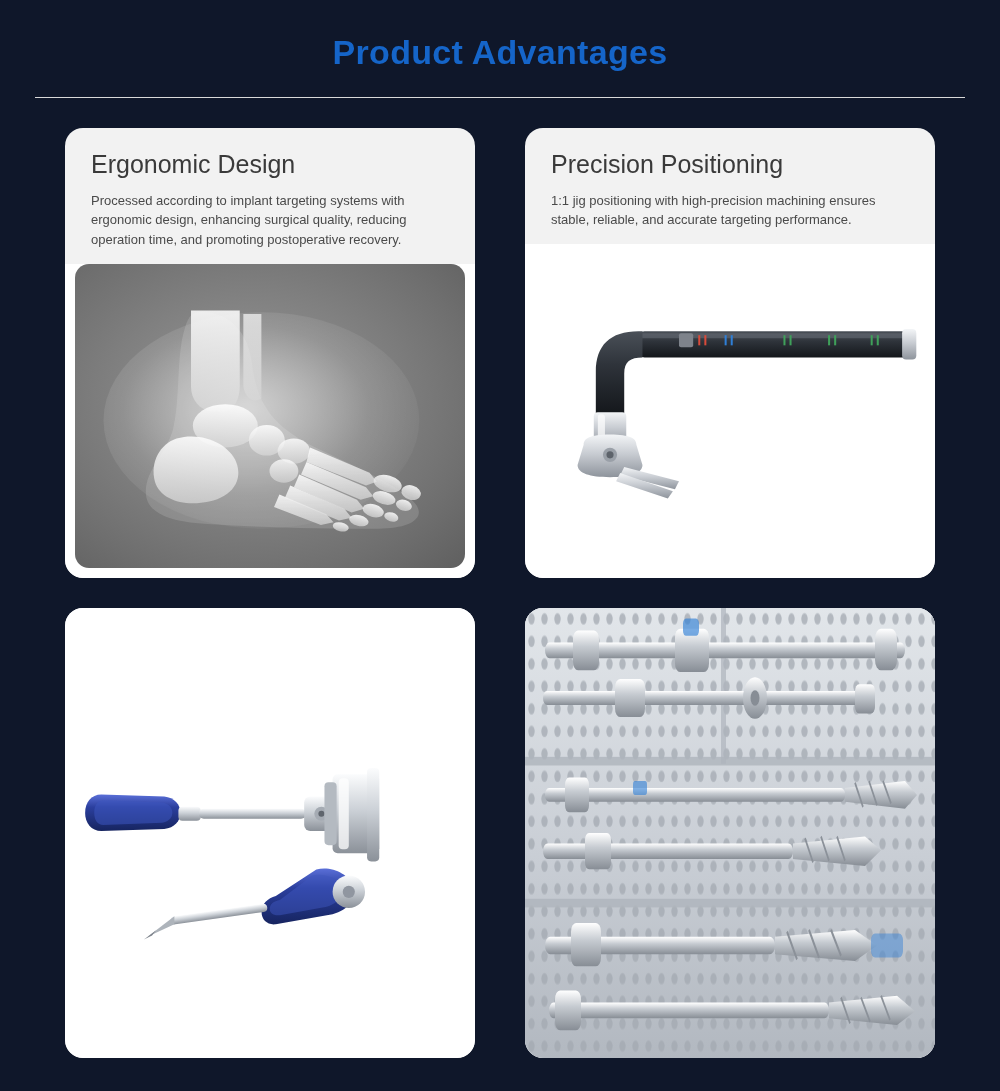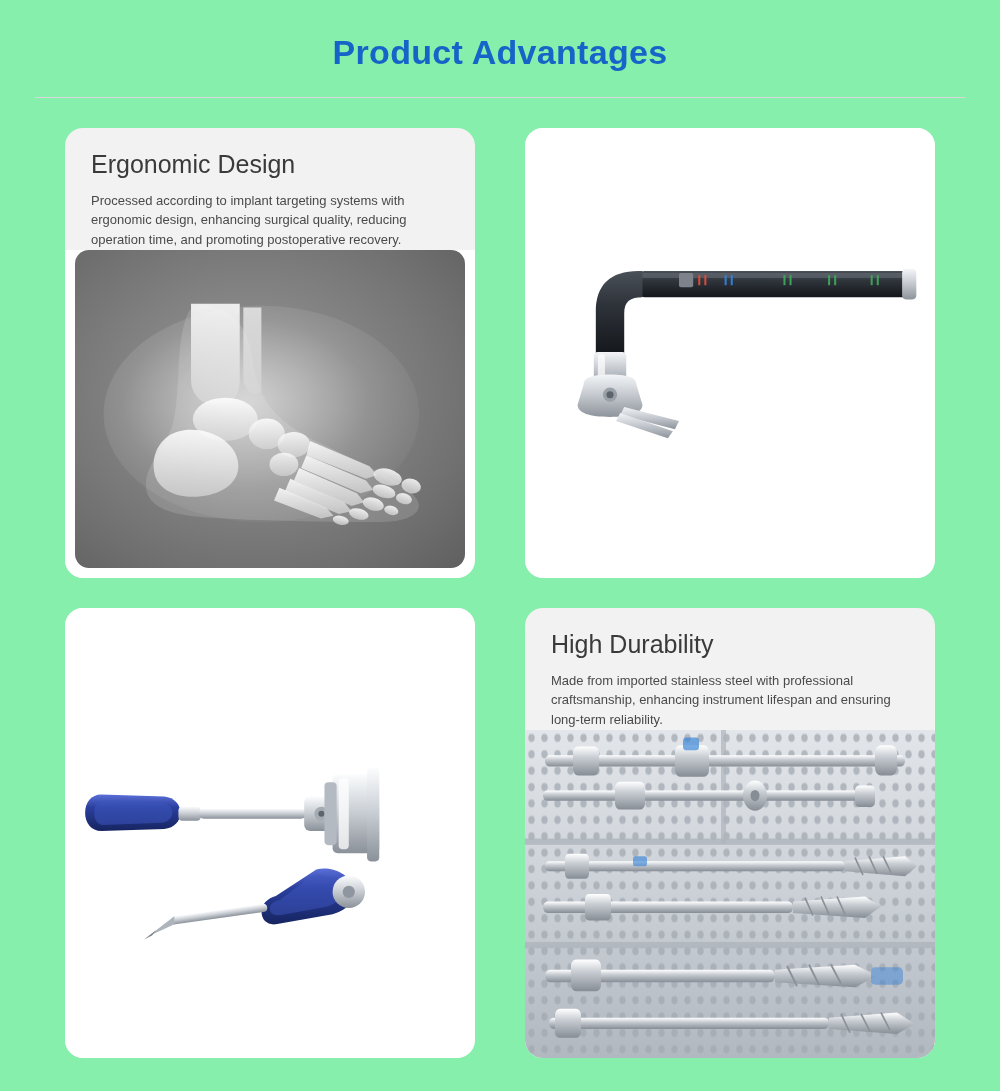--- a/index.html
+++ b/index.html
@@ -7,21 +7,21 @@
     width: 1000px;
     height: 1091px;
     background: #ffffff;
     font-family: "Liberation Sans", sans-serif;
     overflow: hidden;
   }
   .page {
     width: 1000px;
     height: 1091px;
     position: relative;
-    background: #86efac;
+    background: #0f172a;
     padding: 0;
   }
 
   
   .header {
     width: 100%;
     padding-top: 32px;
     text-align: center;
   }
   .page-title {
@@ -50,21 +50,21 @@
   }
   .card {
     background: #f2f2f2;
     border-radius: 18px;
     overflow: hidden;
     position: relative;
     display: flex;
     flex-direction: column;
   }
   .card-text {
-    padding: 22px 26px 0 26px;
+    padding: 22px 26px 14px 26px;
   }
   .card-title {
     font-size: 25px;
     color: #3a3a3a;
     font-weight: normal;
     margin-bottom: 12px;
     line-height: 1.15;
   }
   .card-desc {
     font-size: 13px;
@@ -166,20 +166,24 @@
                 <ellipse cx="298" cy="241" rx="11" ry="6" transform="rotate(14 298 241)"></ellipse>
                 <ellipse cx="278" cy="248" rx="9" ry="5" transform="rotate(12 278 248)"></ellipse>
               </g>
             </svg>
           </div>
         </div>
       </div>
     </div>
 
     <div class="card">
+      <div class="card-text">
+        <div class="card-title">Precision Positioning</div>
+        <div class="card-desc">1:1 jig positioning with high-precision machining ensures stable, reliable, and accurate targeting performance.</div>
+      </div>
       <div class="card-media media-jig">
         <svg class="jig-svg" viewBox="0 0 380 220" preserveAspectRatio="xMidYMid meet">
           <defs>
             <linearGradient id="steel" x1="0" y1="0" x2="0" y2="1">
               <stop offset="0%" stop-color="#f3f5f7"></stop>
               <stop offset="45%" stop-color="#c8ccd2"></stop>
               <stop offset="100%" stop-color="#8e949c"></stop>
             </linearGradient>
             <linearGradient id="dark" x1="0" y1="0" x2="0" y2="1">
               <stop offset="0%" stop-color="#4a5058"></stop>
@@ -257,24 +261,20 @@
           <circle cx="268" cy="178" r="6" fill="#9096a0"></circle>
 
           <rect x="92" y="196" width="96" height="8" rx="4" fill="url(#steel2)" transform="rotate(-8 140 200)"></rect>
           <path d="M96 210 L70 222 L96 202 Z" fill="#aeb4bb"></path>
           <path d="M74 221 L66 225 L78 216 Z" fill="#7d838b"></path>
         </svg>
       </div>
     </div>
 
     <div class="card">
-      <div class="card-text">
-        <div class="card-title">High Durability</div>
-        <div class="card-desc">Made from imported stainless steel with professional craftsmanship, enhancing instrument lifespan and ensuring long-term reliability.</div>
-      </div>
       <div class="card-media media-tray">
         <svg class="tray-svg" viewBox="0 0 410 260" preserveAspectRatio="none">
           <defs>
             <linearGradient id="traybg" x1="0" y1="0" x2="0" y2="1">
               <stop offset="0%" stop-color="#e2e6ea"></stop>
               <stop offset="55%" stop-color="#c9ced5"></stop>
               <stop offset="100%" stop-color="#b2b8c0"></stop>
             </linearGradient>
             <linearGradient id="rod" x1="0" y1="0" x2="0" y2="1">
               <stop offset="0%" stop-color="#ffffff"></stop>

